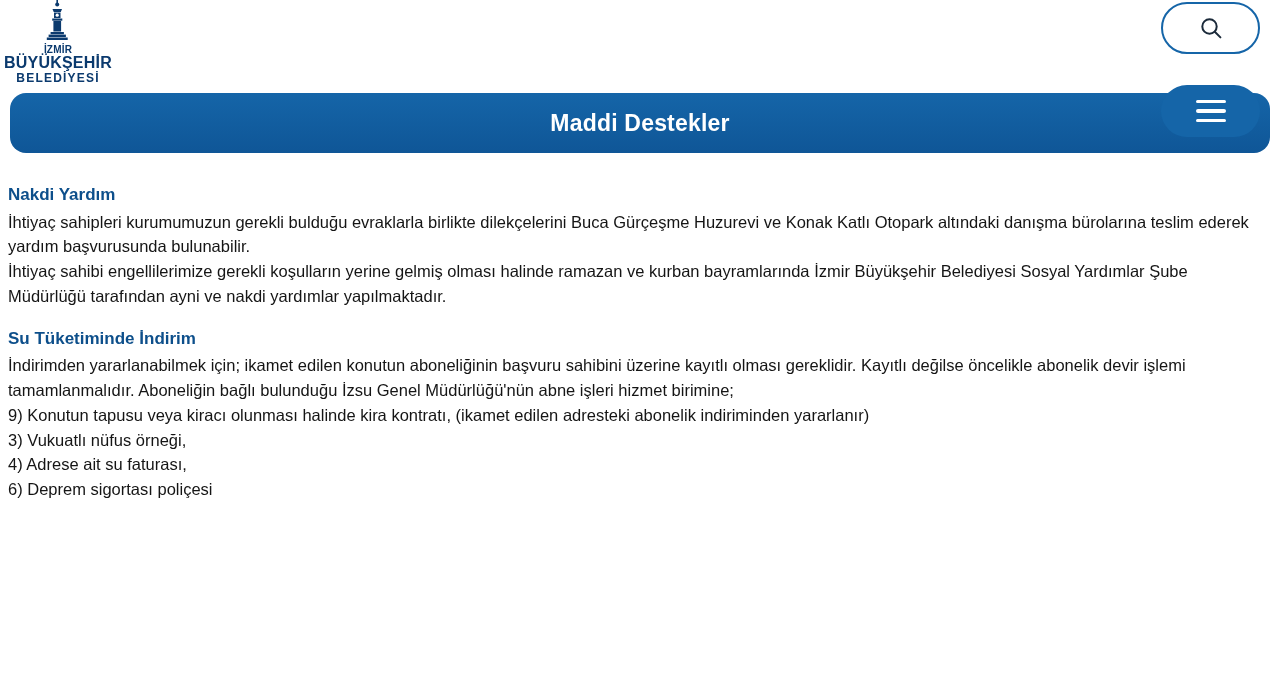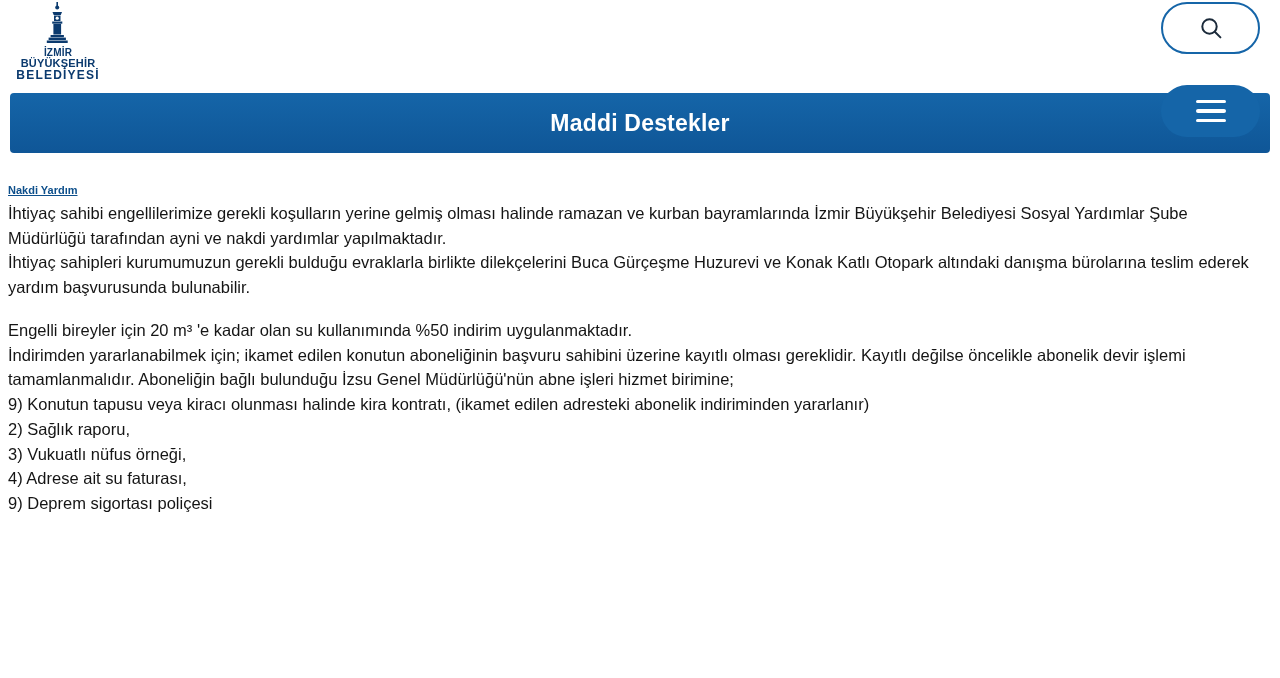--- a/index.html
+++ b/index.html
@@ -37,21 +37,21 @@
   }
   .logo-text {
     margin-top: 1px;
     text-align: center;
     line-height: 1.02;
     color: #0b3a6e;
     font-weight: 700;
     letter-spacing: .2px;
   }
   .logo-line1 { font-size: 10px; }
-  .logo-line2 { font-size: 11px; }
+  .logo-line2 { font-size: 16px; }
   .logo-line3 { font-size: 12px; letter-spacing: 1.2px; }
 
   .header-right {
     margin-left: auto;
     display: flex;
     align-items: flex-end;
     gap: 31px;
     padding-right: 4px;
     flex-direction: column;
   }
@@ -96,45 +96,44 @@
     width: 30px;
     height: 3.5px;
     border-radius: 2px;
     background: #ffffff;
   }
 
   
   .banner {
     margin: 11px 10px 0 10px;
     height: 60px;
-    border-radius: 4px;
+    border-radius: 16px;
     background: linear-gradient(180deg, #1565a8 0%, #0f5697 100%);
     display: flex;
     align-items: center;
     justify-content: center;
   }
   .banner-title {
     color: #ffffff;
     font-size: 23px;
     font-weight: 700;
     letter-spacing: .2px;
   }
 
   
   .content {
     padding: 30px 12px 0 8px;
   }
   .section + .section { margin-top: 18px; }
   .section-heading {
     color: #0d4f8b;
-    font-size: 11px;
+    font-size: 17px;
     font-weight: 700;
     margin: 0 0 2px 0;
     line-height: 1.45;
-    text-decoration: underline;
   }
   .para {
     font-size: 16.5px;
     line-height: 1.5;
     color: #151515;
     margin: 0;
     max-width: 1252px;
   }
   .para.spaced { margin-top: 18px; }
 </style>
@@ -191,27 +190,26 @@
 </div>
 
 <div class="banner">
   <span class="banner-title">Maddi Destekler</span>
 </div>
 
 <main class="content">
 
   <section class="section">
     <h2 class="section-heading">Nakdi Yardım</h2>
+    <p class="para">İhtiyaç sahipleri kurumumuzun gerekli bulduğu evraklarla birlikte dilekçelerini Buca Gürçeşme Huzurevi ve Konak Katlı Otopark altındaki danışma bürolarına teslim ederek yardım başvurusunda bulunabilir.</p>
     <p class="para">İhtiyaç sahibi engellilerimize gerekli koşulların yerine gelmiş olması halinde ramazan ve kurban bayramlarında İzmir Büyükşehir Belediyesi Sosyal Yardımlar Şube Müdürlüğü tarafından ayni ve nakdi yardımlar yapılmaktadır.</p>
-    <p class="para">İhtiyaç sahipleri kurumumuzun gerekli bulduğu evraklarla birlikte dilekçelerini Buca Gürçeşme Huzurevi ve Konak Katlı Otopark altındaki danışma bürolarına teslim ederek yardım başvurusunda bulunabilir.</p>
   </section>
 
   <section class="section">
-    <p class="para">Engelli bireyler için 20 m³ 'e kadar olan su kullanımında %50 indirim uygulanmaktadır.</p>
+    <h2 class="section-heading">Su Tüketiminde İndirim</h2>
     <p class="para">İndirimden yararlanabilmek için; ikamet edilen konutun aboneliğinin başvuru sahibini üzerine kayıtlı olması gereklidir. Kayıtlı değilse öncelikle abonelik devir işlemi tamamlanmalıdır. Aboneliğin bağlı bulunduğu İzsu Genel Müdürlüğü'nün abne işleri hizmet birimine;</p>
     <p class="para">9) Konutun tapusu veya kiracı olunması halinde kira kontratı, (ikamet edilen adresteki abonelik indiriminden yararlanır)</p>
-    <p class="para">2) Sağlık raporu,</p>
     <p class="para">3) Vukuatlı nüfus örneği,</p>
     <p class="para">4) Adrese ait su faturası,</p>
-    <p class="para">9) Deprem sigortası poliçesi</p>
+    <p class="para">6) Deprem sigortası poliçesi</p>
   </section>
 
 </main>
 
 </body></html>

